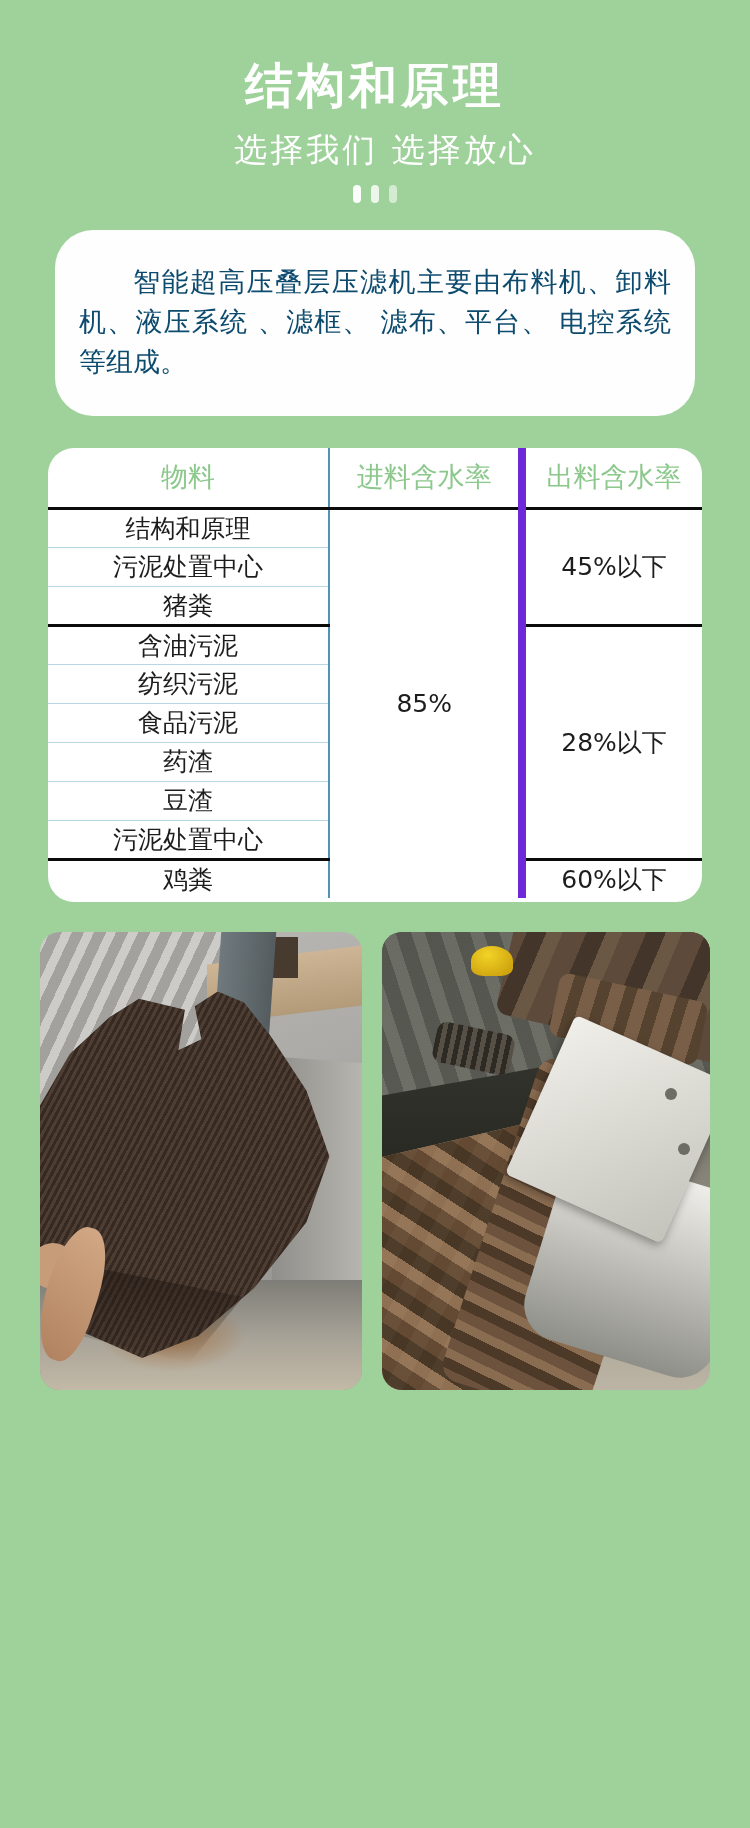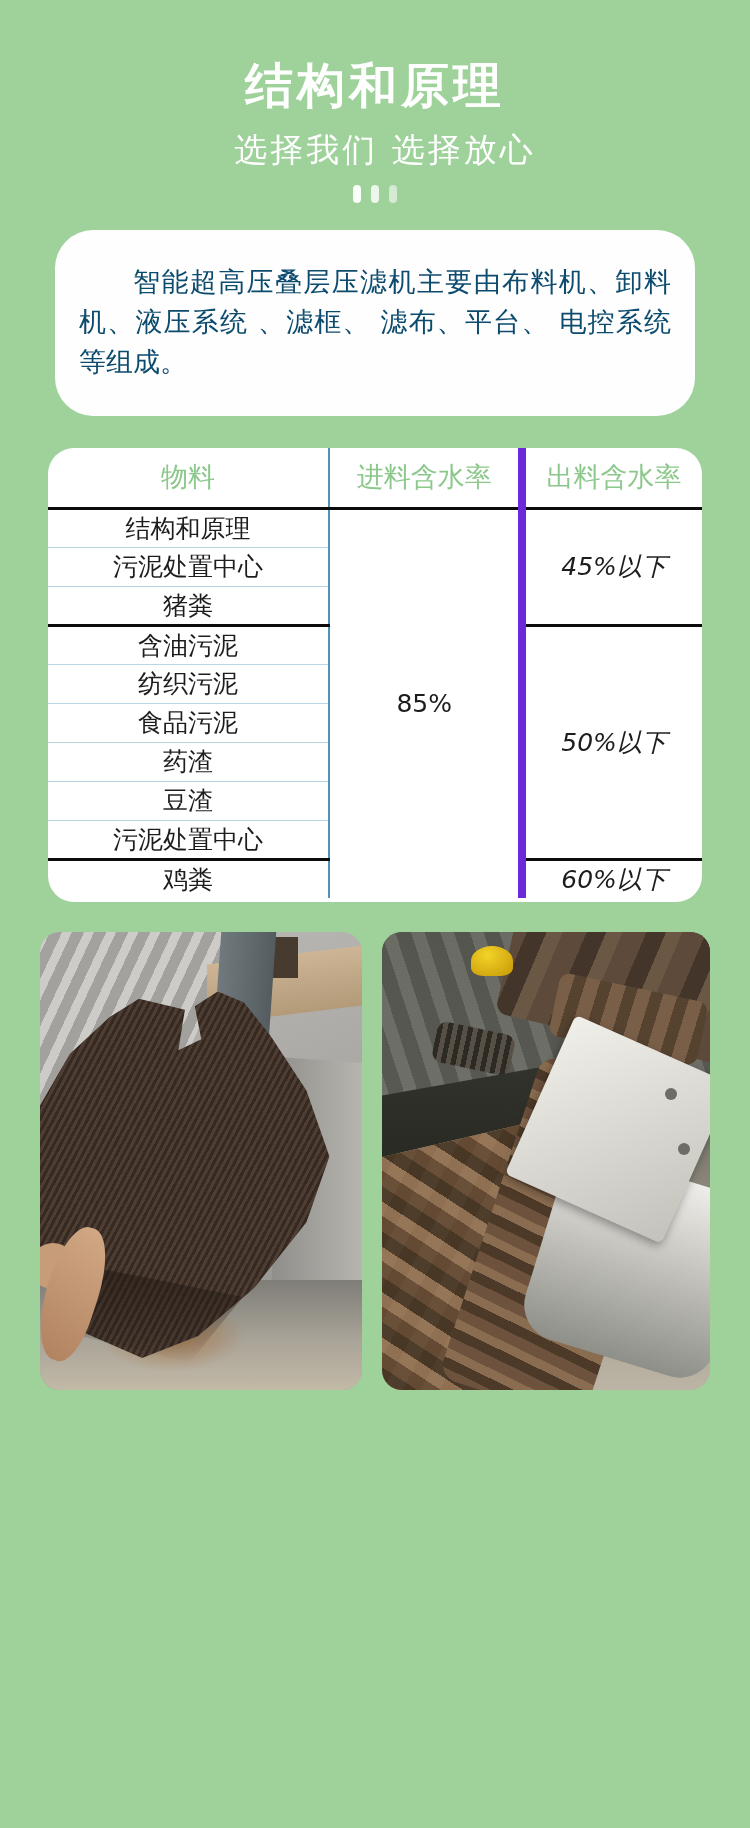--- a/index.html
+++ b/index.html
@@ -49,21 +49,21 @@
     text-align:center; border-bottom:3px solid #0b0b0b;
   }
   table.spec td {
     height:39px; font-size:25px; color:#1d1d1d; text-align:center;
     font-weight:400;
   }
   .v-sep { border-left:2px solid #4f94b8; border-right:8px solid #6d28d9; }
   td.thin  { border-bottom:1px solid #b9d7e3; }
   td.thick { border-bottom:3px solid #0b0b0b; }
   td.mid-cell { font-size:27px; }
-  td.out-cell { font-size:26px;font-style:italic; }
+  td.out-cell { font-size:26px; }
 
   
   .photos { width:670px; margin:30px auto 0; display:flex; gap:20px; }
   .photo { height:458px; border-radius:20px; overflow:hidden; position:relative; }
   .photo-left  { width:322px; background:linear-gradient(160deg,#bcbbb7 0%,#a9a8a4 45%,#8d8c88 100%); }
   .photo-right { width:328px; background:linear-gradient(180deg,#55564f 0%,#6a6b63 32%,#938d80 62%,#bcb5a5 100%); }
   .photo div { position:absolute; }
 
   
   .pl-stripes { left:0; top:0; width:62%; height:46%;
@@ -154,21 +154,21 @@
         <td class="thick out-cell" rowspan="3">45%以下</td>
       </tr>
       <tr>
         <td class="thin">污泥处置中心</td>
       </tr>
       <tr>
         <td class="thick">猪粪</td>
       </tr>
       <tr>
         <td class="thin">含油污泥</td>
-        <td class="thick out-cell" rowspan="6">50%以下</td>
+        <td class="thick out-cell" rowspan="6">28%以下</td>
       </tr>
       <tr>
         <td class="thin">纺织污泥</td>
       </tr>
       <tr>
         <td class="thin">食品污泥</td>
       </tr>
       <tr>
         <td class="thin">药渣</td>
       </tr>

